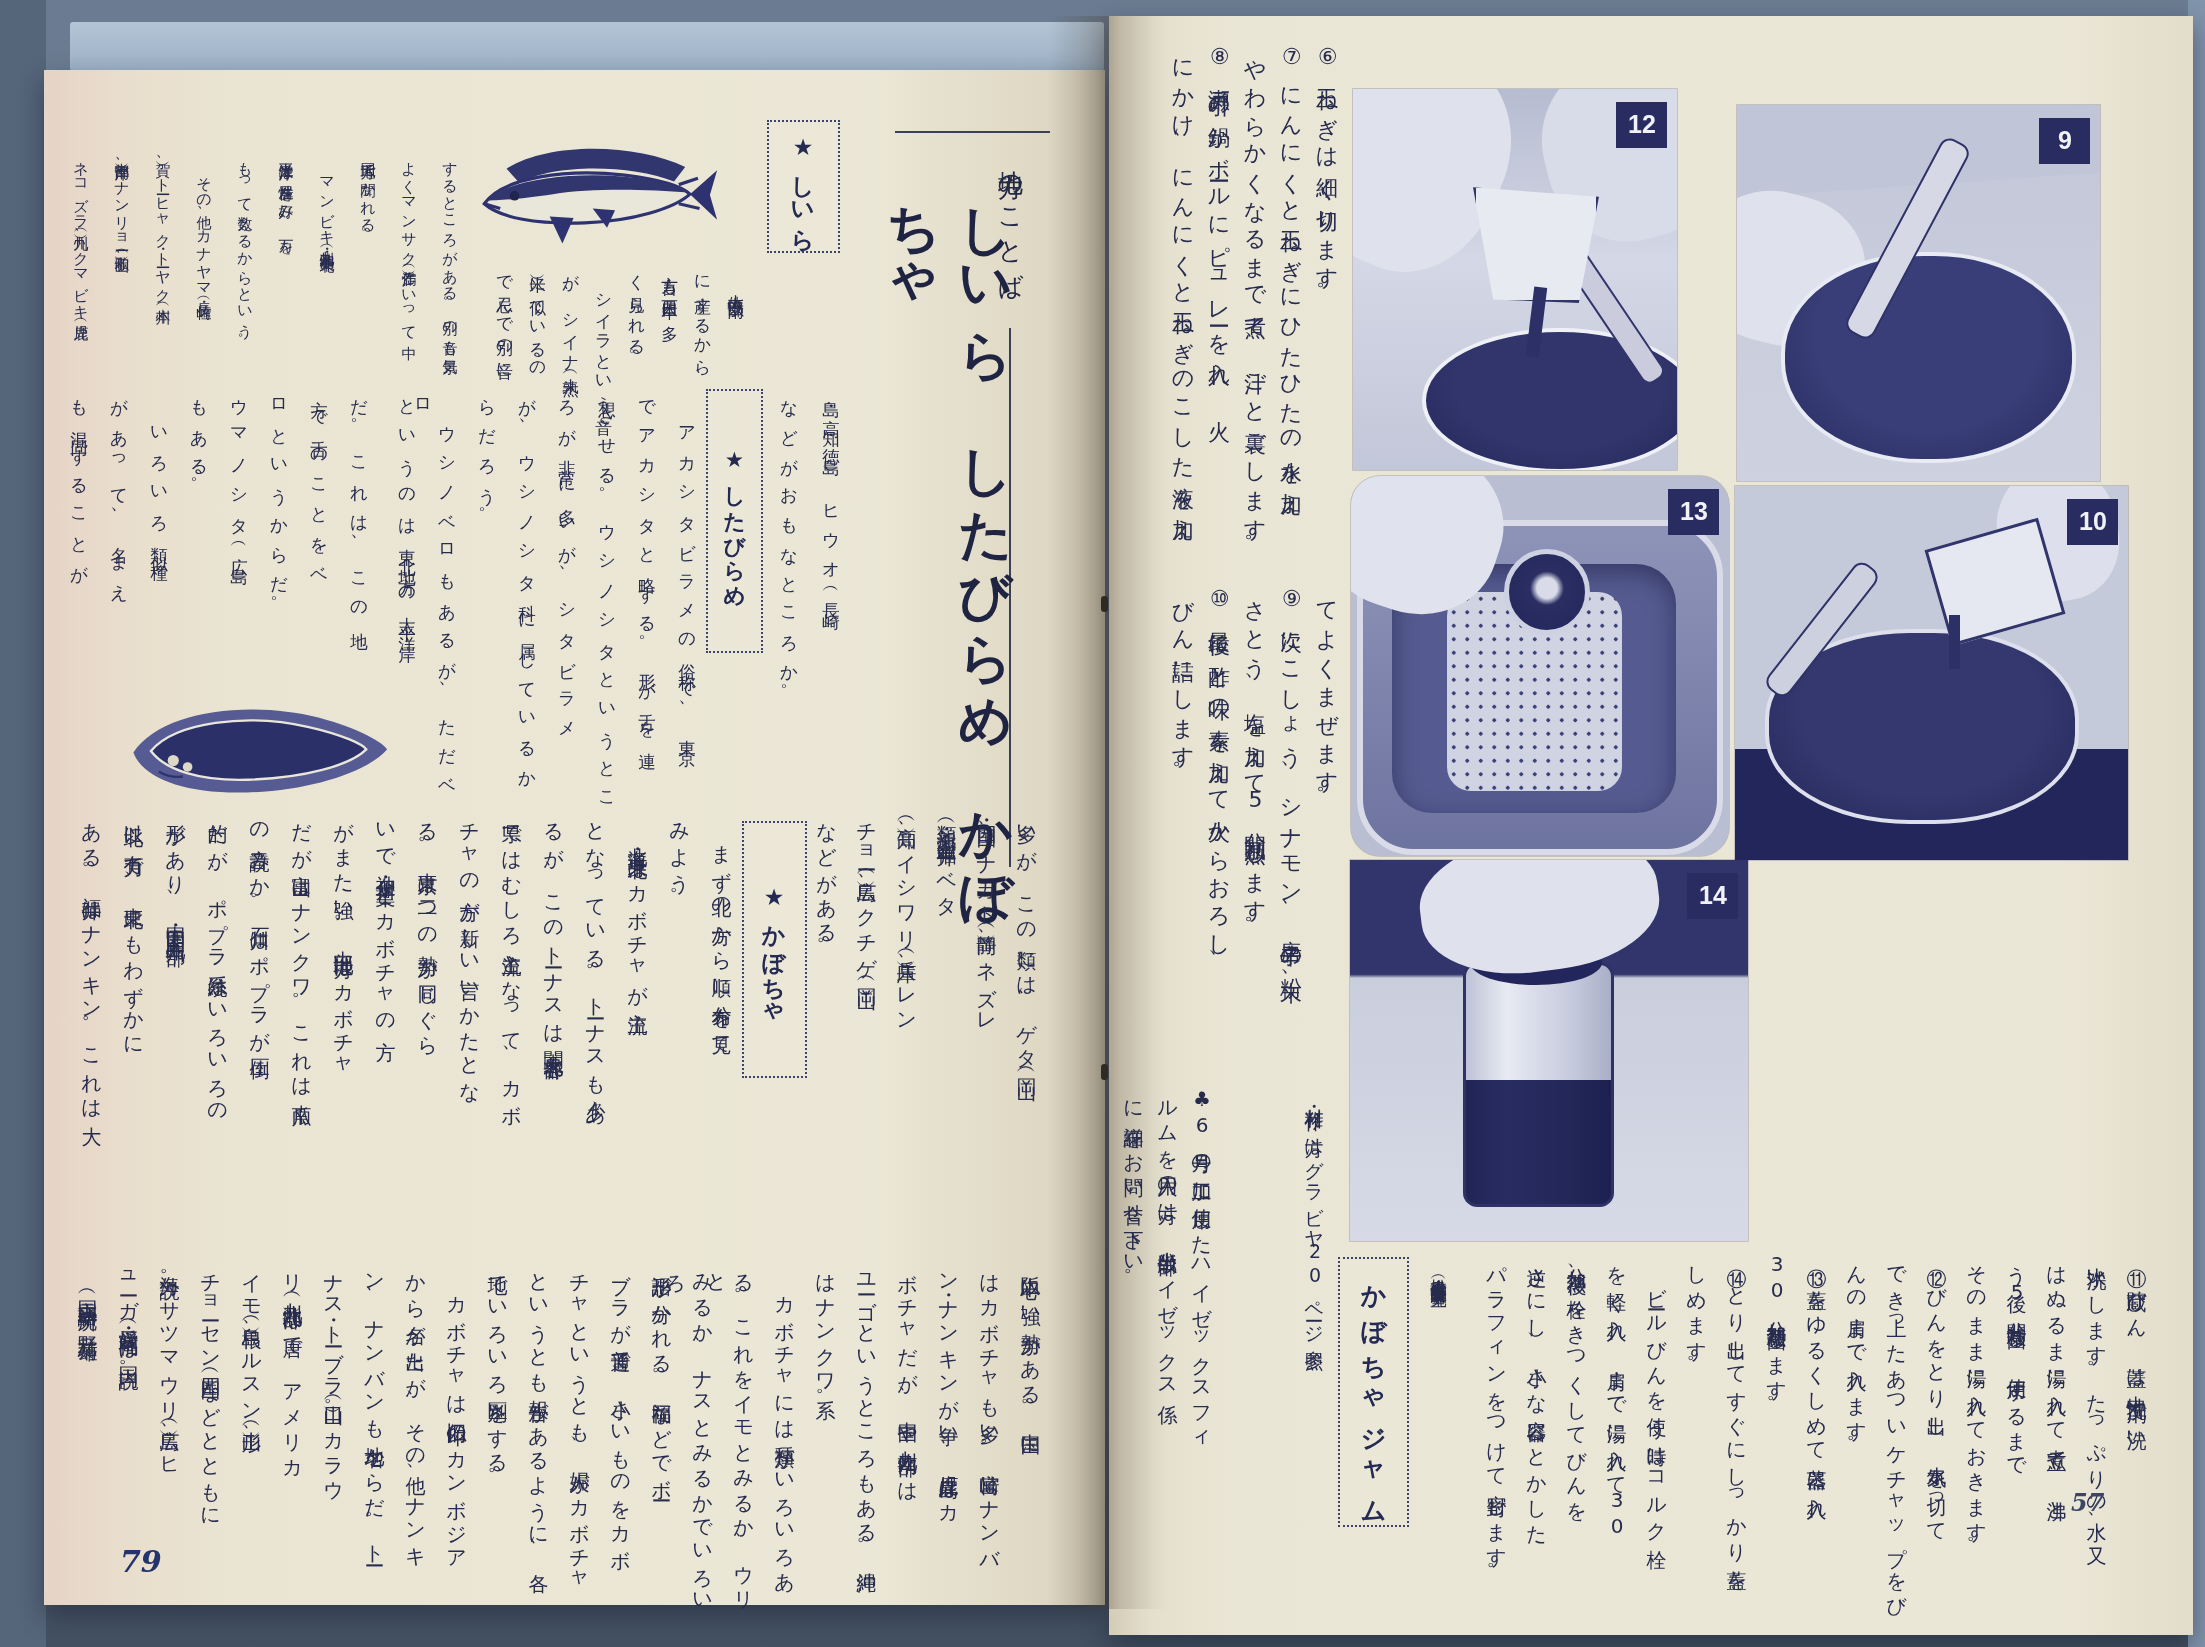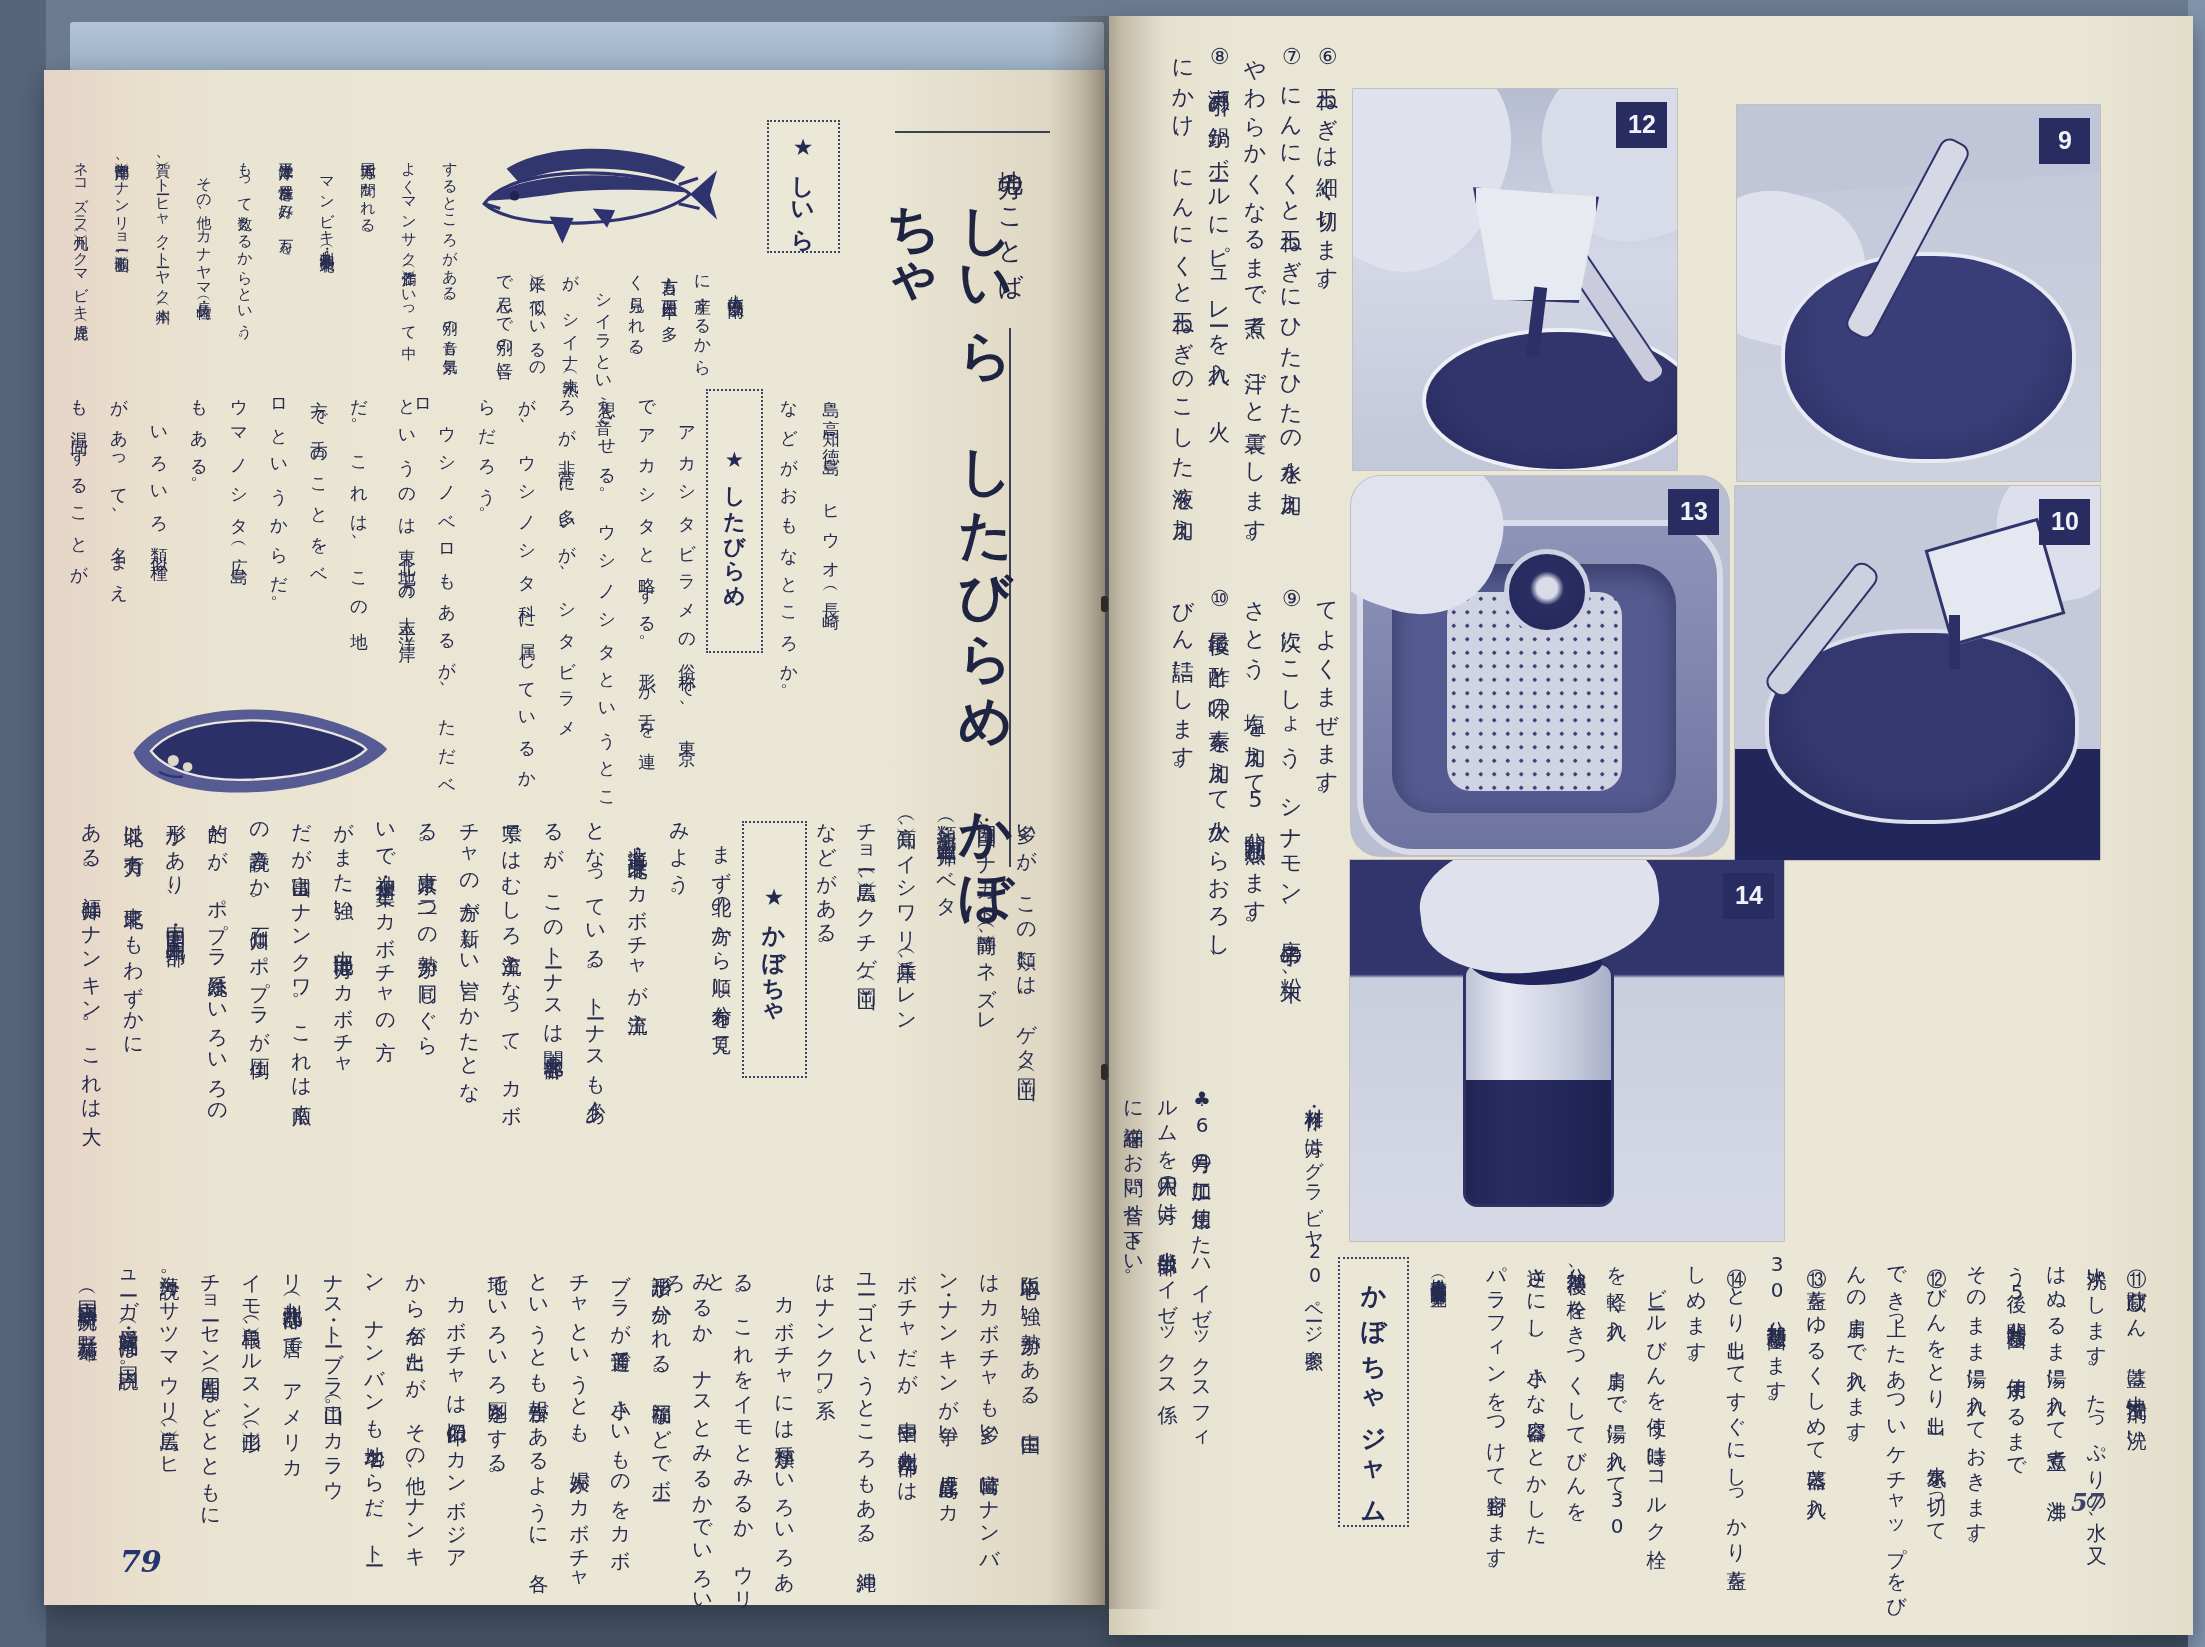--- a/index.html
+++ b/index.html
@@ -89,21 +89,21 @@
   .p13{background:#b9bed2;border-radius:29px;}
   .p13 .pot{left:6.4px;top:44px;width:354px;height:323px;border-radius:56px;border:6.4px solid #d9dce8;
             background:linear-gradient(180deg,#8e94b8,#6e74a0);}
   .p13 .inner{left:41px;top:88px;width:284px;height:249px;border-radius:40px;background:#555b90;box-shadow:inset 0 8px 24px rgba(20,22,60,.5);}
   .p13 .insert{left:96px;top:116px;width:175px;height:199px;border-radius:24px;background:#cfd3e2;
                background-image:radial-gradient(#3a3e78 16%,transparent 17%);background-size:13.5px 13.5px;}
   .p13 .knob{left:153px;top:73px;width:76px;height:76px;border-radius:50%;border:5.6px solid #cdd1e2;
              background:radial-gradient(circle at 50% 45%,#d9dce8 18%,#2a2e62 30%,#23265c 100%);}
   .p13 .hand{left:-32px;top:-32px;width:183px;height:167px;background:#e0e3ee;border-radius:45%;transform:rotate(18deg);}
   
-  .p10{background:#c5cada;}
+  .p10{background:#c5cada;padding-left:28px;}
   .p10 .stove{left:0;top:263px;width:100%;height:112px;background:#23265a;}
   .p10 .pot{left:30px;top:143px;width:306px;height:187px;border-radius:46%;border:4.8px solid #dde0ec;
             background:radial-gradient(ellipse at 50% 40%,#34386e 55%,#23265a 100%);}
   .p10 .cup{left:201px;top:46px;width:112px;height:94px;background:#e6e8f1;border:3.2px solid #31356b;transform:rotate(-16deg);}
   .p10 .str{left:214px;top:129px;width:11px;height:54px;background:#2c3066;}
   .p10 .hand{left:263px;top:-20px;width:120px;height:135px;background:#dde0ec;border-radius:45%;transform:rotate(-10deg);}
   .p10 .spoon{left:73px;top:64px;width:24px;height:155px;background:#cdd0df;border:2.4px solid #2e3266;border-radius:11px;transform:rotate(38deg);}
   
   .p14{background:linear-gradient(180deg,#31356b 0%,#31356b 30%,#c9cedd 31%,#d7dae6 100%);}
   .p14 .jar{left:113px;top:102px;width:145px;height:239px;border-radius:14.3px;border:3.2px solid #2e3266;
@@ -349,21 +349,21 @@
   </div>
   <div class="photo p10" style="left:1735px;top:486px;width:365px;height:374px;">
     <i class="stove"></i>
     <i class="pot"></i>
     <i class="spoon"></i>
     <i class="hand"></i>
     <i class="cup"></i>
     <i class="str"></i>
     <span class="pnum">10</span>
   </div>
-  <div class="photo p14" style="left:1350px;top:860px;width:434px;height:381px;">
+  <div class="photo p14" style="left:1350px;top:860px;width:398px;height:381px;">
     <i class="jar"></i>
     <i class="lid"></i>
     <i class="hand"></i>
     <span class="pnum">14</span>
   </div>
 
   <div class="pagenum-right">57</div>
 
 </div>
 

